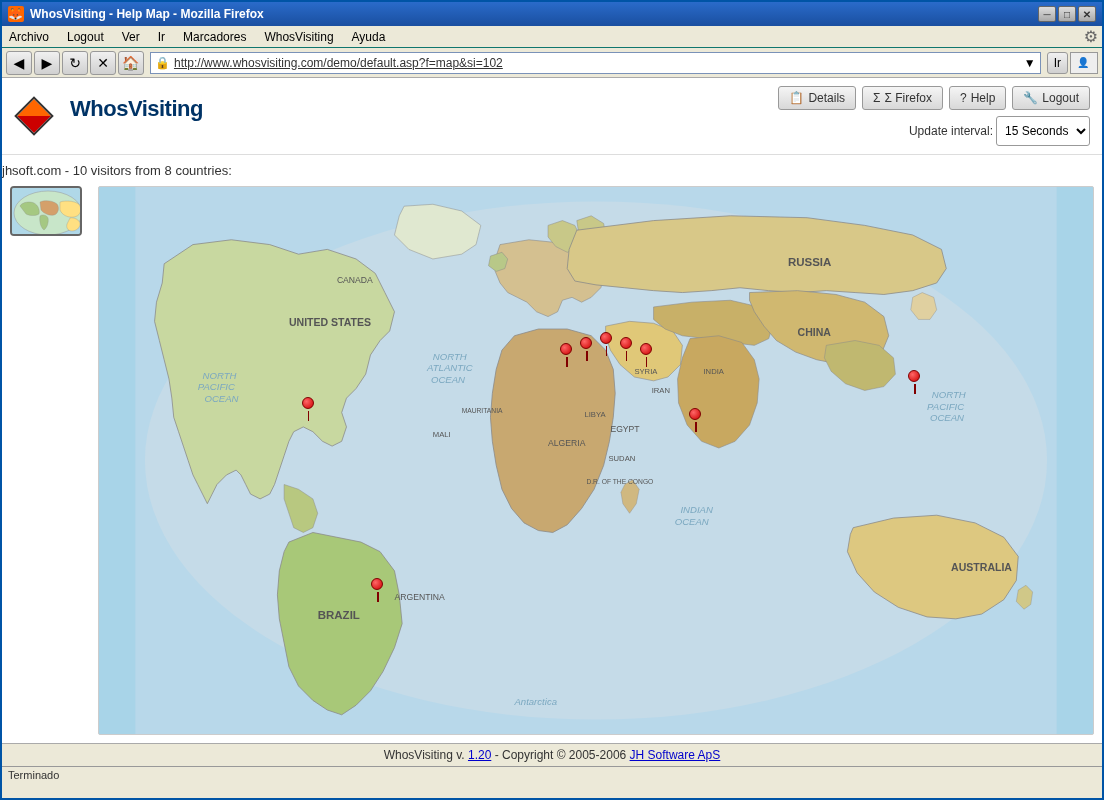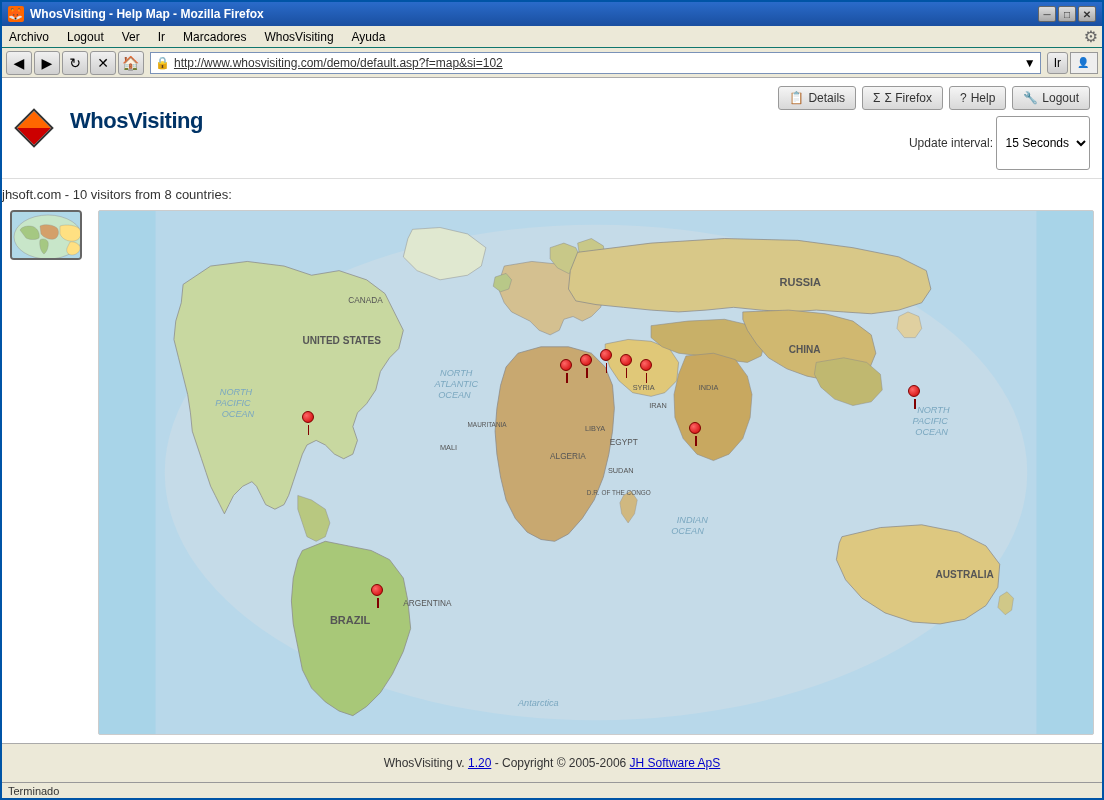--- a/index.html
+++ b/index.html
@@ -137,26 +137,25 @@
       color: #333;
     }
     .update-row {
       display: flex;
       align-items: center;
       gap: 3px;
       font-size: 12px;
       color: #333;
     }
     .update-select {
-      padding: 18px 4px;
+      padding: 6px 4px;
       border: 1px solid #999;
       border-radius: 3px;
       background: white;
       font-size: 12px;
-      text-align: right;
     }
 
     .visitors-info {
       text-align: left;
       padding: 8px 0 4px 0;
       font-size: 13px;
       color: #333;
     }
 
     .map-area {
@@ -216,33 +215,33 @@
       background: #800000;
       position: absolute;
       bottom: -10px;
       left: 7px;
     }
 
     .footer {
       background: #ece9d8;
       border-top: 1px solid #aaa;
       text-align: center;
-      padding: 12px;
+      padding: 4px;
       font-size: 12px;
       color: #333;
     }
     .footer a { color: #0000cc; text-decoration: underline; cursor: pointer; }
 
     .status-bar {
       background: #ece9d8;
       border-top: 1px solid #999;
       padding: 2px 6px;
       font-size: 11px;
       color: #333;
-      height: 16px;
+      height: 32px;
     }
   </style>
 </head>
 <body>
 
 <div class="browser-window">
 
   <div class="title-bar">
     <div class="title-bar-left">
       <div class="title-bar-icon">🦊</div>

